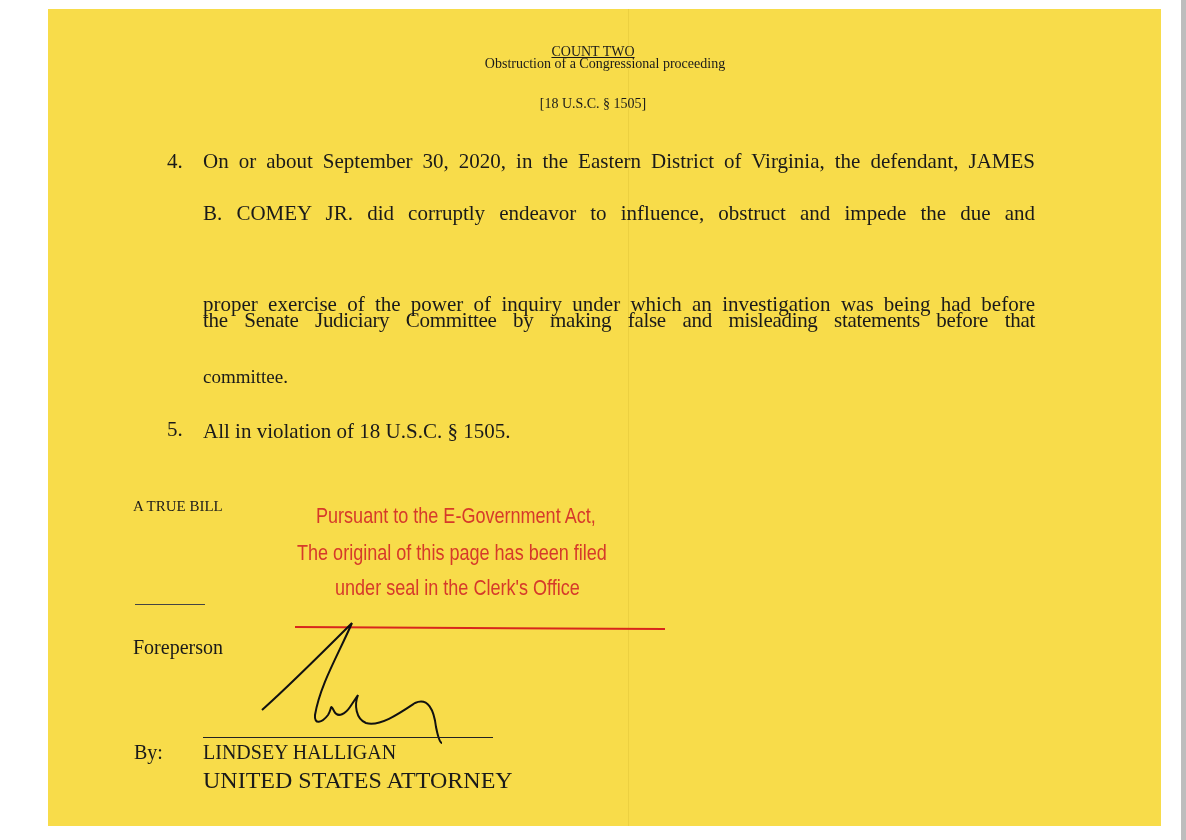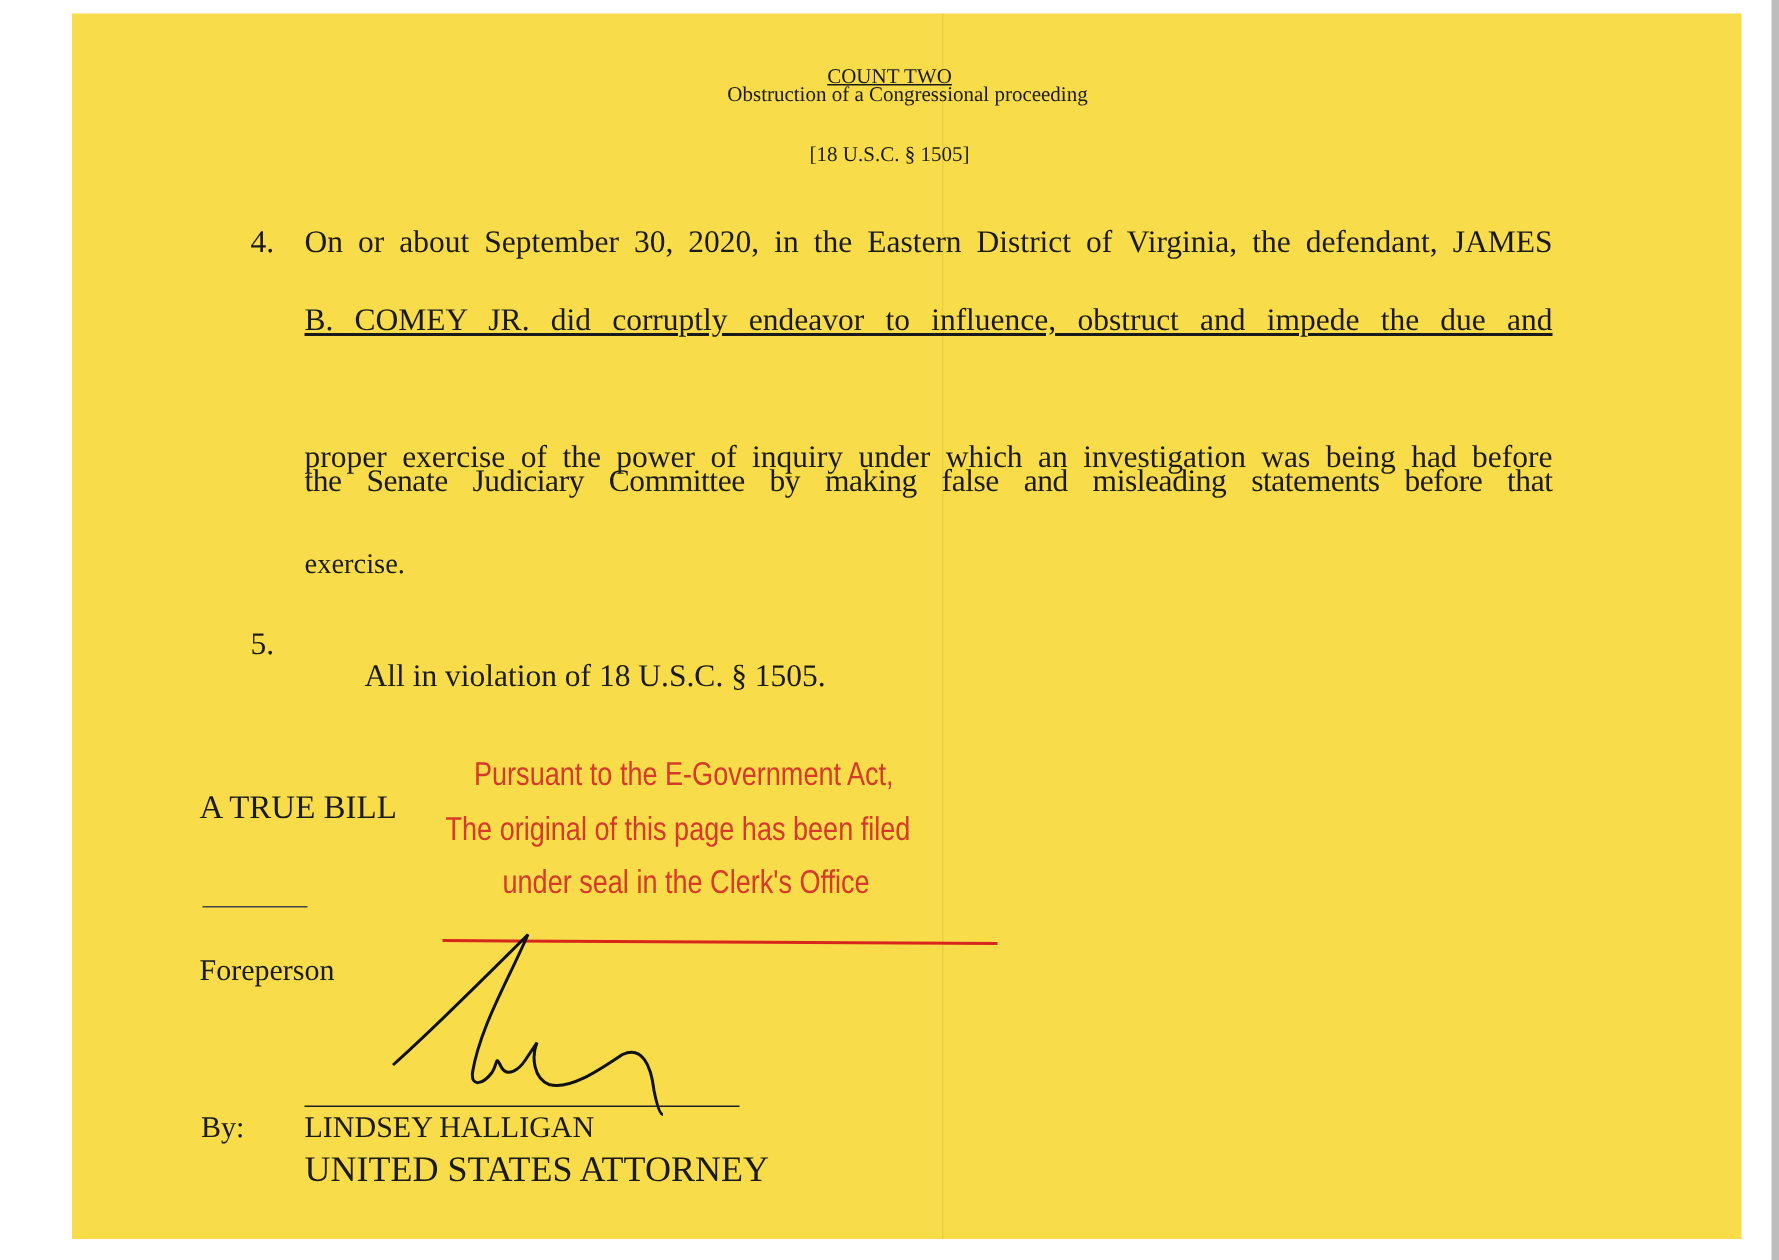--- a/index.html
+++ b/index.html
@@ -50,29 +50,29 @@
 <div class="page">
   <div class="fold"></div>
 </div>
 
 <div class="heading h-title">COUNT TWO</div>
 <div class="heading h-sub">Obstruction of a Congressional proceeding</div>
 <div class="heading h-cite">[18 U.S.C. § 1505]</div>
 
 <div class="para-num" style="left:167px; top:149px;">4.</div>
 <div class="para-line justify" style="top:149px;">On or about September 30, 2020, in the Eastern District of Virginia, the defendant, JAMES</div>
-<div class="para-line justify" style="top:201px;text-decoration:underline;">B. COMEY JR. did corruptly endeavor to influence, obstruct and impede the due and</div>
+<div class="para-line justify" style="top:201px;">B. COMEY JR. did corruptly endeavor to influence, obstruct and impede the due and</div>
 <div class="para-line justify" style="top:255px;margin-top:37px;">proper exercise of the power of inquiry under which an investigation was being had before</div>
 <div class="para-line justify" style="top:308px; letter-spacing:-0.3px;">the Senate Judiciary Committee by making false and misleading statements before that</div>
-<div class="para-line" style="top:366px; font-size:19px;">exercise.</div>
+<div class="para-line" style="top:366px; font-size:19px;">committee.</div>
 
 <div class="para-num" style="left:167px; top:417px;">5.</div>
-<div class="para-line" style="top:438px;margin-left:40px;">All in violation of 18 U.S.C. § 1505.</div>
+<div class="para-line" style="top:419px;">All in violation of 18 U.S.C. § 1505.</div>
 
-<div class="sig-text" style="left:133px; top:525px; font-size:22px;">A TRUE BILL</div>
+<div class="sig-text" style="left:133px; top:498px; font-size:15px;">A TRUE BILL</div>
 
 <div class="stamp" style="left:316px; top:503px;">Pursuant to the E-Government Act,</div>
 <div class="stamp" style="left:297px; top:540px;">The original of this page has been filed</div>
 <div class="stamp" style="left:335px; top:575px;">under seal in the Clerk's Office</div>
 <div class="stamp-line"></div>
 
 <div class="fore-line"></div>
 <div class="sig-text" style="left:133px; top:604px; font-size:20px;margin-top:32px;">Foreperson</div>
 
 <svg class="signature" width="220" height="130" viewBox="0 0 220 130">

